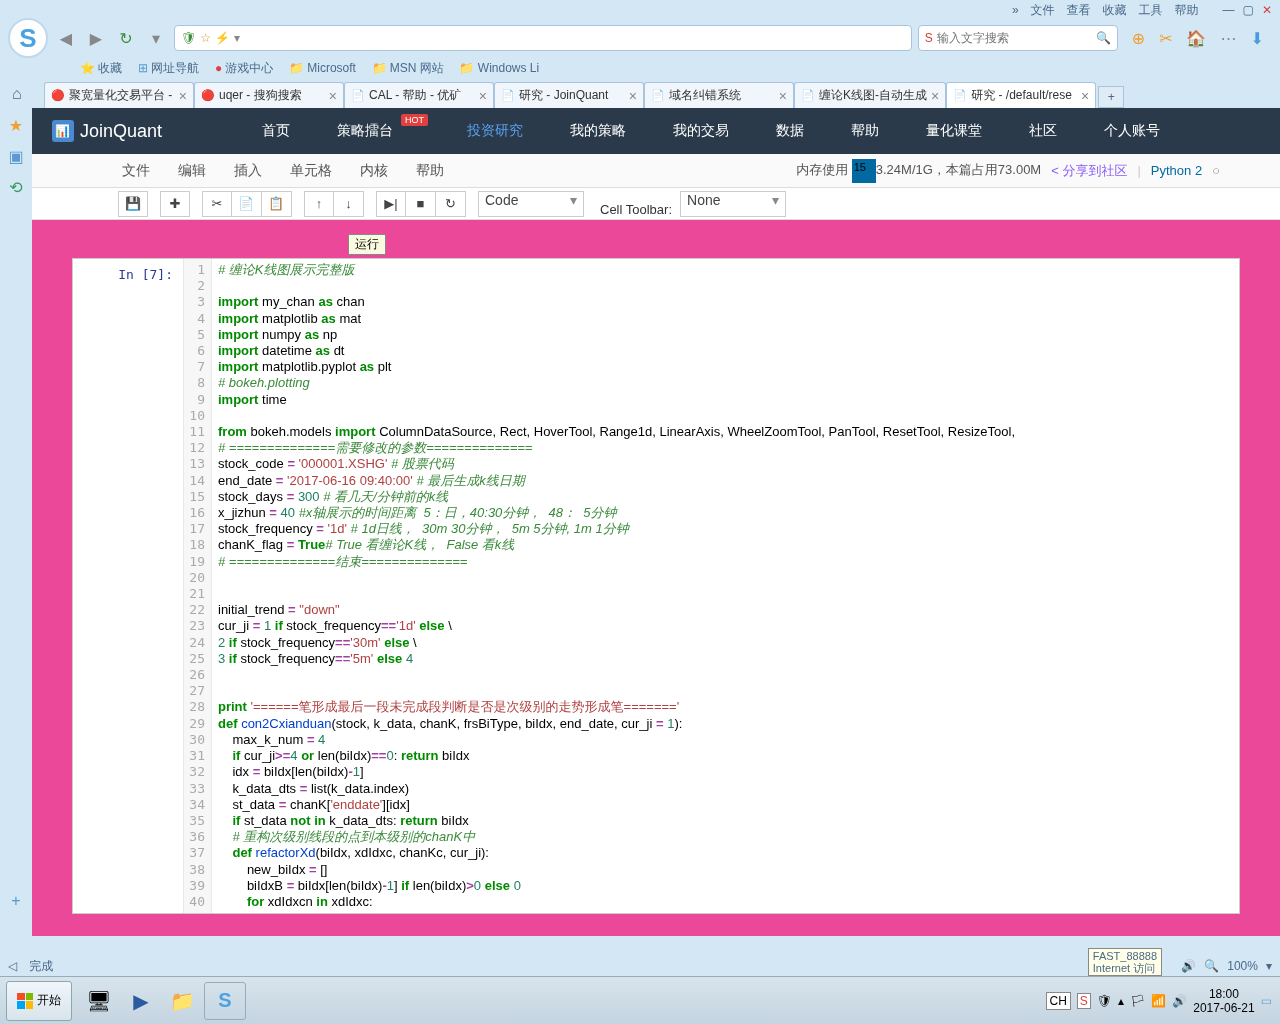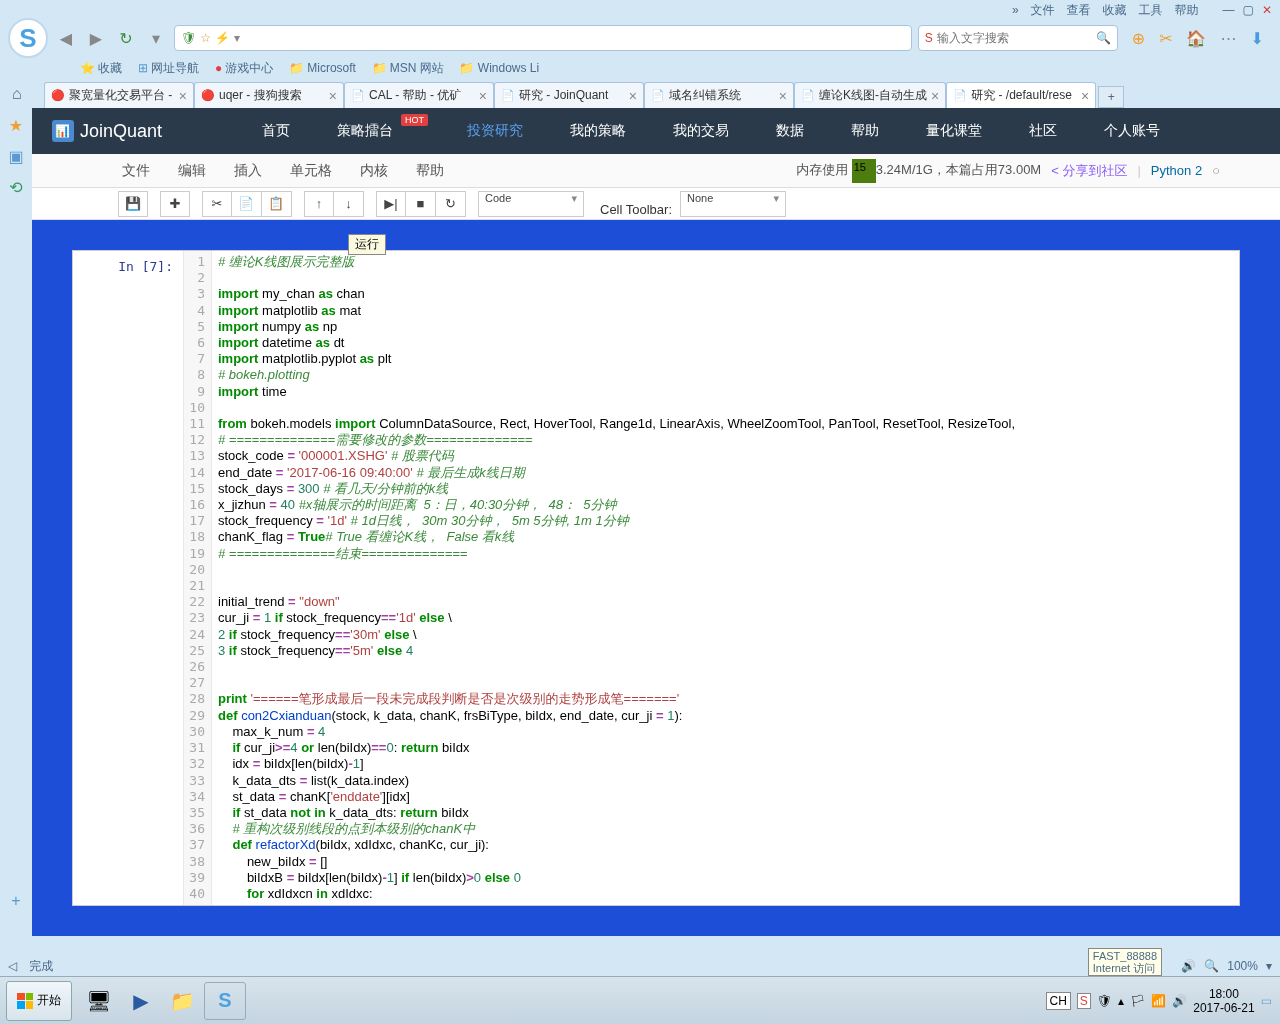--- a/index.html
+++ b/index.html
@@ -52,36 +52,36 @@
 .jq-nav { flex: 1; display: flex; justify-content: center; gap: 47px; font-size: 14px; }
 .jq-nav span { cursor: pointer; position: relative; }
 .jq-nav span.active { color: #5aa0f0; }
 .hot-badge { position: absolute; top: -12px; right: -8px; background: #e04040; color: #fff; font-size: 9px; padding: 1px 4px; border-radius: 2px; }
 
 
 .jup-menu { height: 34px; background: #fafafa; border-bottom: 1px solid #ddd; display: flex; align-items: center; padding: 0 60px 0 90px; font-size: 14px; color: #555; }
 .jup-menu-left { display: flex; gap: 28px; }
 .jup-menu-left span { cursor: pointer; }
 .jup-menu-right { margin-left: auto; display: flex; align-items: center; gap: 10px; font-size: 13px; }
-.mem-bar { display: inline-block; width: 24px; height: 24px; background: #4d7c0f; vertical-align: middle; }
+.mem-bar { display: inline-block; width: 24px; height: 24px; background: #0369a1; vertical-align: middle; }
 
 
 .jup-toolbar { height: 32px; border-bottom: 1px solid #ddd; display: flex; align-items: center; padding-left: 86px; gap: 4px; }
 .tb-group { display: flex; margin-right: 8px; }
 .tb-btn { width: 30px; height: 26px; border: 1px solid #ccc; background: #fff; display: flex; align-items: center; justify-content: center; cursor: pointer; font-size: 13px; color: #444; }
 .tb-btn + .tb-btn { border-left: none; }
-.tb-select { height: 26px; border: 1px solid #ccc; padding: 0 20px 0 6px; background: #fff; font-size: 11px; color: #444; min-width: 106px; position: relative; cursor: pointer;}
+.tb-select { height: 26px; border: 1px solid #ccc; padding: 0 20px 0 6px; background: #fff; font-size: 14px; color: #444; min-width: 106px; position: relative; cursor: pointer;}
 .tb-select::after { content: "▾"; position: absolute; right: 6px; color: #888; }
 .tb-label { font-size: 13px; color: #333; margin: 11px 4px 0 12px; }
 
 
 .tooltip { position: absolute; left: 316px; top: 126px; background: #fafae0; border: 1px solid #888; padding: 1px 6px; font-size: 12px; z-index: 10; }
 
 
-.nb-area { position: absolute; top: 112px; left: 0; right: 0; bottom: 0; background: #1d4ed8; overflow: auto; padding: 30px 40px; }
+.nb-area { position: absolute; top: 112px; left: 0; right: 0; bottom: 0; background: #ec4899; overflow: auto; padding: 38px 40px; }
 .nb-cell { background: #fff; border: 1px solid #ccc; display: flex; }
 .prompt { width: 110px; text-align: right; padding: 8px 10px 0 0; color: #2e3a8e; font-family: monospace; font-size: 13px; }
 .code-area { flex: 1; display: flex; border-left: 1px solid #e8e8e8; }
 .gutter { width: 28px; background: #f7f7f7; text-align: right; padding: 3px 6px 3px 0; color: #aaa; font-family: monospace; font-size: 13px; line-height: 16.2px; border-right: 1px solid #e8e8e8;}
 .code { flex: 1; padding: 3px 6px; font-family: monospace; font-size: 13px; line-height: 16.2px; white-space: pre; color: #000; overflow-x:hidden; }
 
 
 .c-cm { color: #3a8a3a; font-style: italic; }
 .c-kw { color: #008a00; font-weight: bold; }
 .c-op { color: #a040a0; font-weight: bold; }

